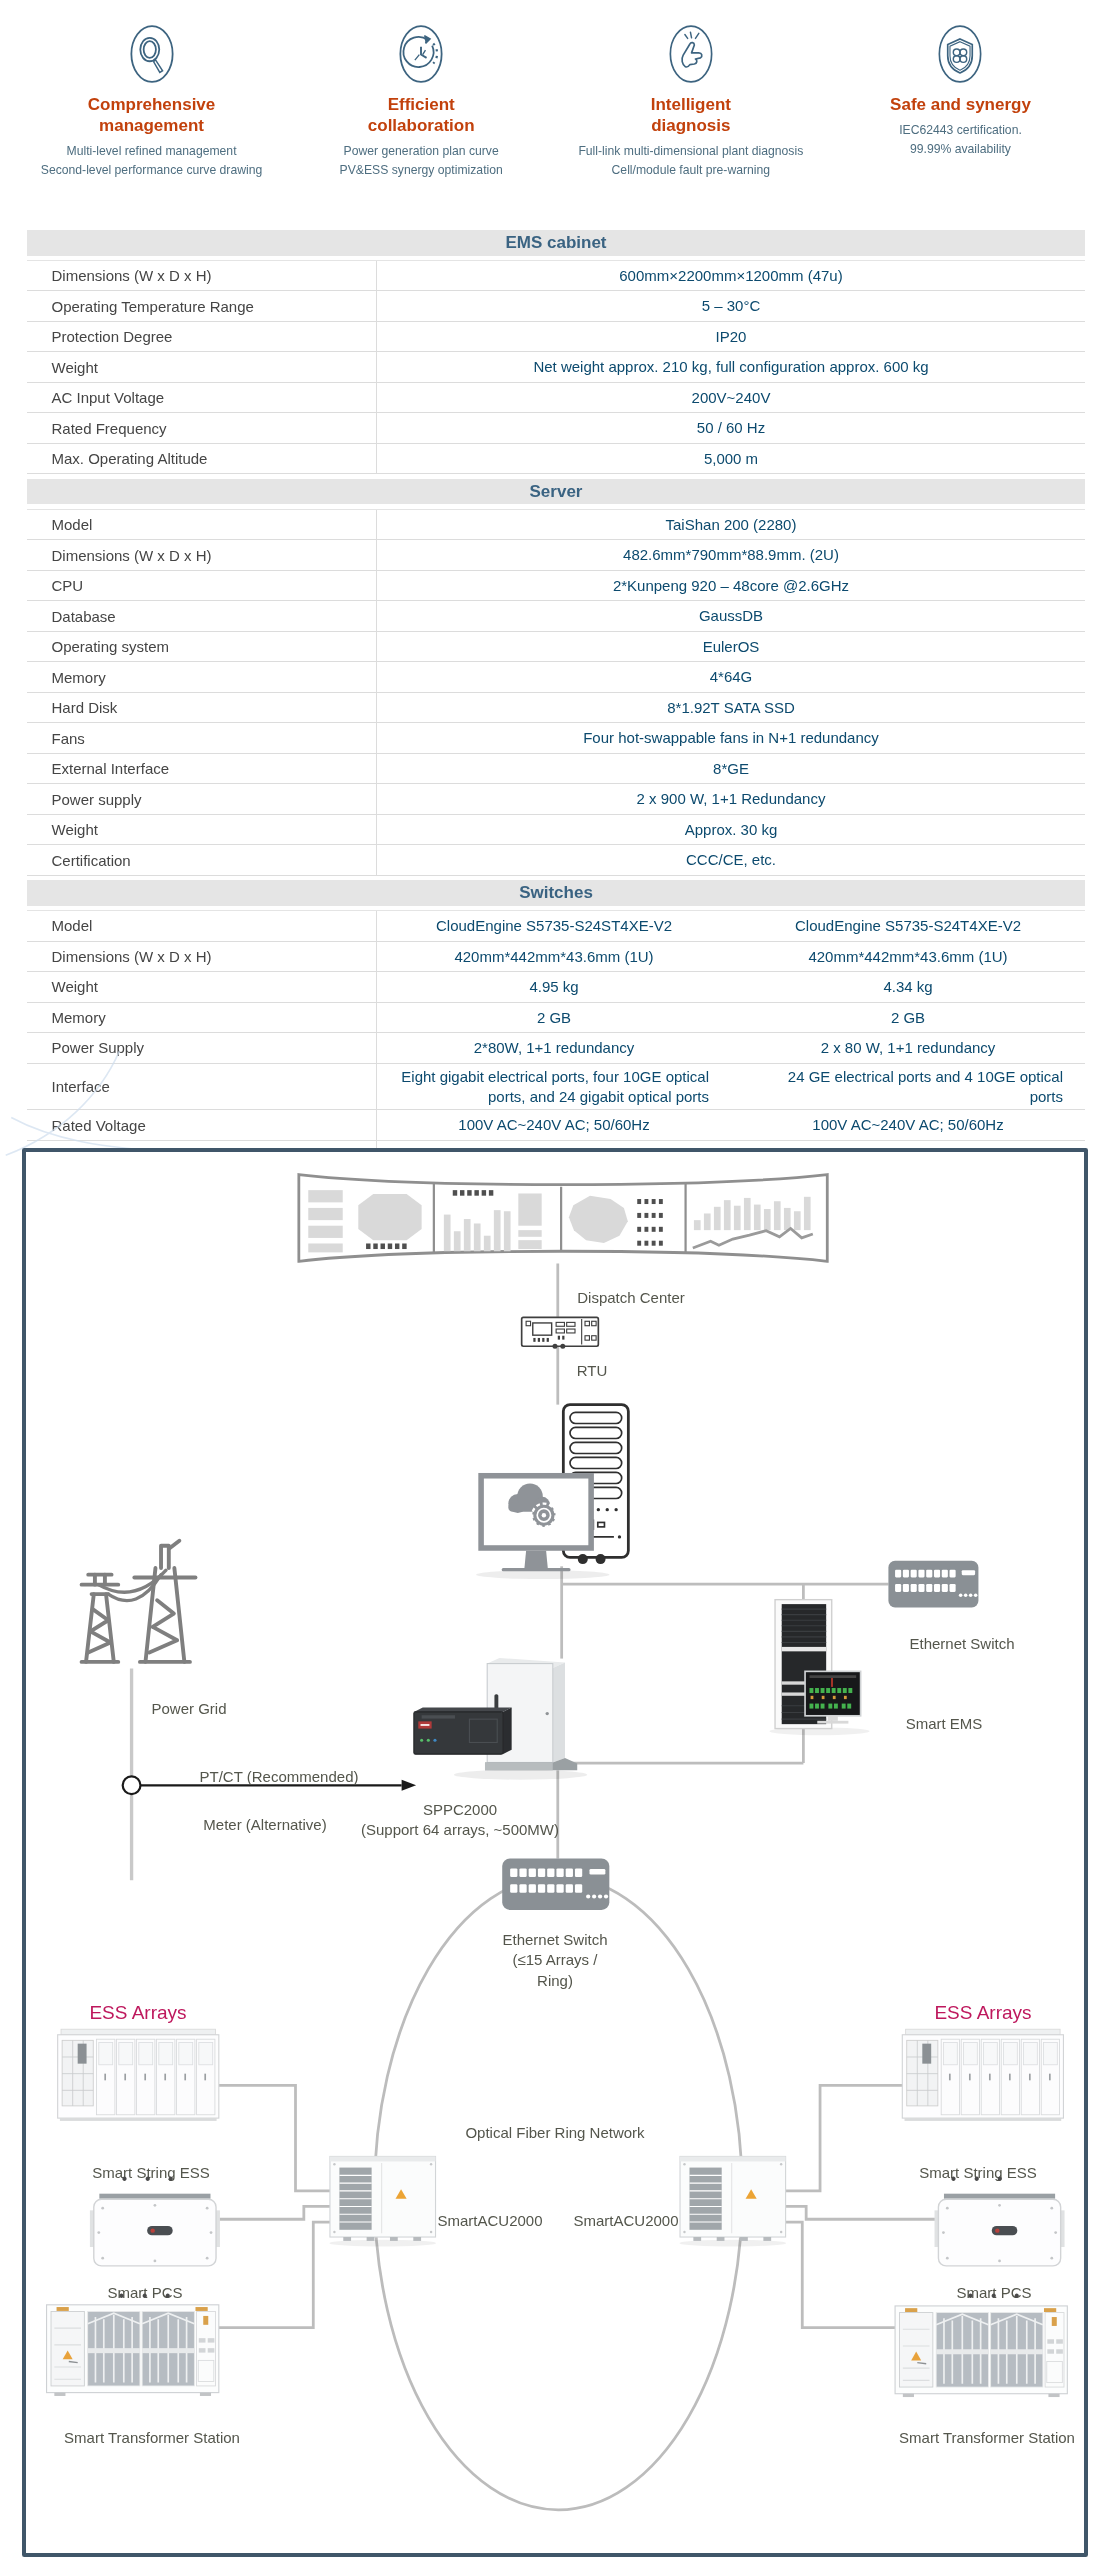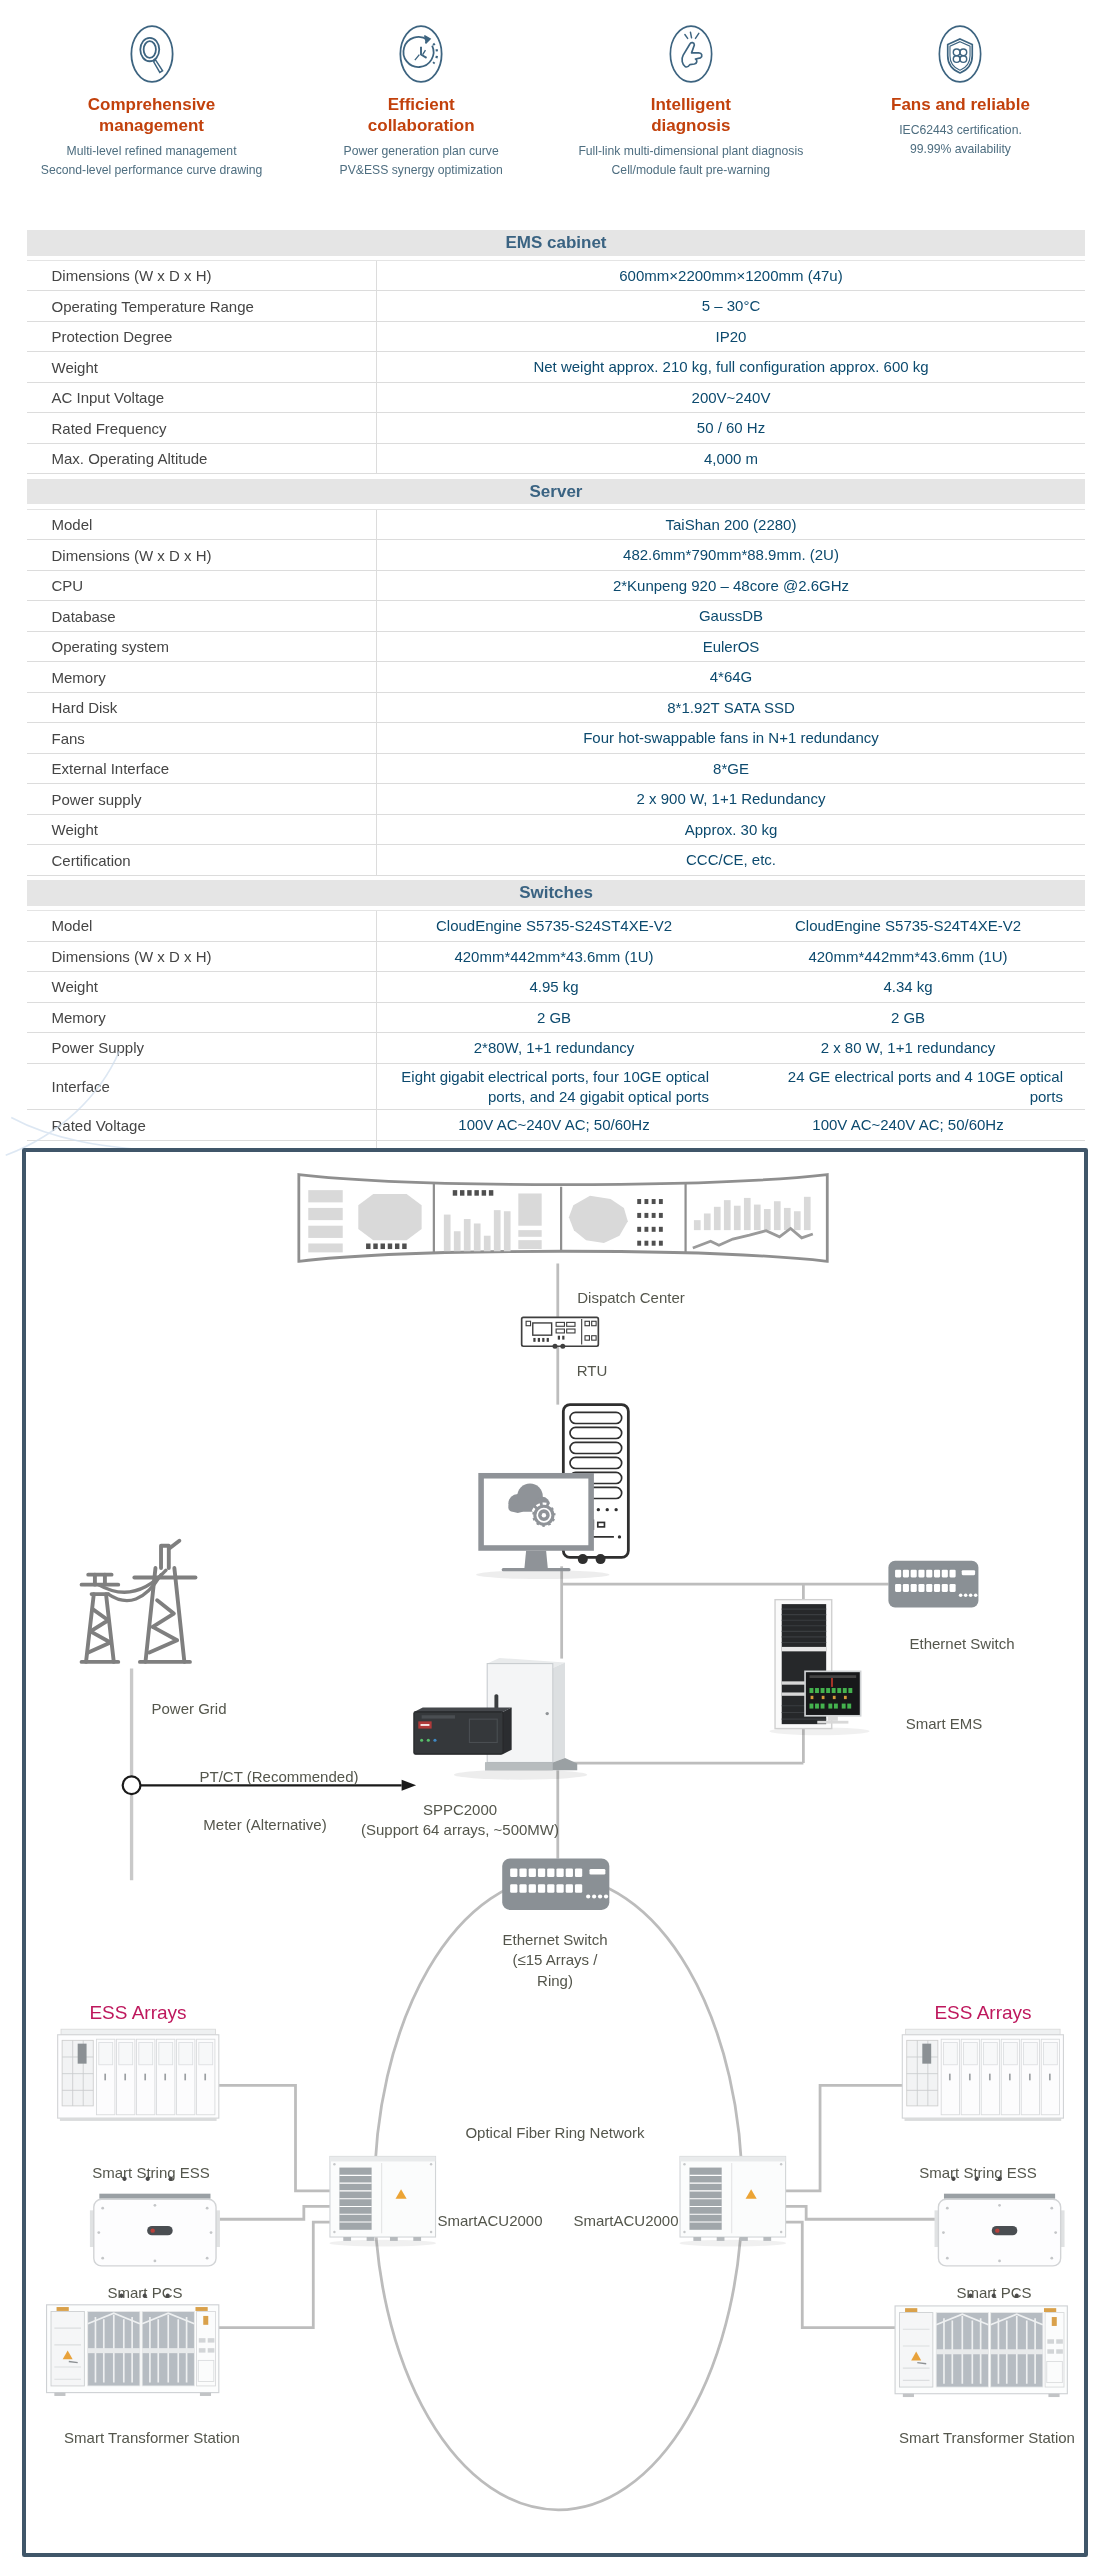--- a/index.html
+++ b/index.html
@@ -111,21 +111,21 @@
         <path d="M52,32 L74,42 L74,62 C74,79 64,88 52,93 C40,88 30,79 30,62 L30,42 Z"></path>
         <path d="M52,37 L70,45 L70,62 C70,76 62,84 52,88 C42,84 34,76 34,62 L34,45 Z" stroke-width="2"></path>
         <g stroke-width="2.6">
           <circle cx="46" cy="56" r="6"></circle>
             <circle cx="58" cy="56" r="6"></circle>
           <circle cx="46" cy="68" r="6"></circle>
             <circle cx="58" cy="68" r="6"></circle>
         </g>
       </g>
     </svg>
-    <div class="ftitle">Fans and reliable</div>
+    <div class="ftitle">Safe and synergy</div>
     <div class="fsub">IEC62443 certification.</div>
     <div class="fsub">99.99% availability</div>
   </div>
 </div>
 
 <div class="tables">
   <section class="spec-table">
     <div class="band">EMS cabinet</div>
     <div class="rows">
         <div class="t-row">
@@ -147,21 +147,21 @@
         <div class="t-row">
           <div class="t-label">AC Input Voltage</div>
           <div class="t-value">200V~240V</div>
         </div>
         <div class="t-row">
           <div class="t-label">Rated Frequency</div>
           <div class="t-value">50 / 60 Hz</div>
         </div>
         <div class="t-row">
           <div class="t-label">Max. Operating Altitude</div>
-          <div class="t-value">4,000 m</div>
+          <div class="t-value">5,000 m</div>
         </div>
       </div>
   </section>
   <section class="spec-table">
     <div class="band">Server</div>
     <div class="rows">
         <div class="t-row">
           <div class="t-label">Model</div>
           <div class="t-value">TaiShan 200 (2280)</div>
         </div>

